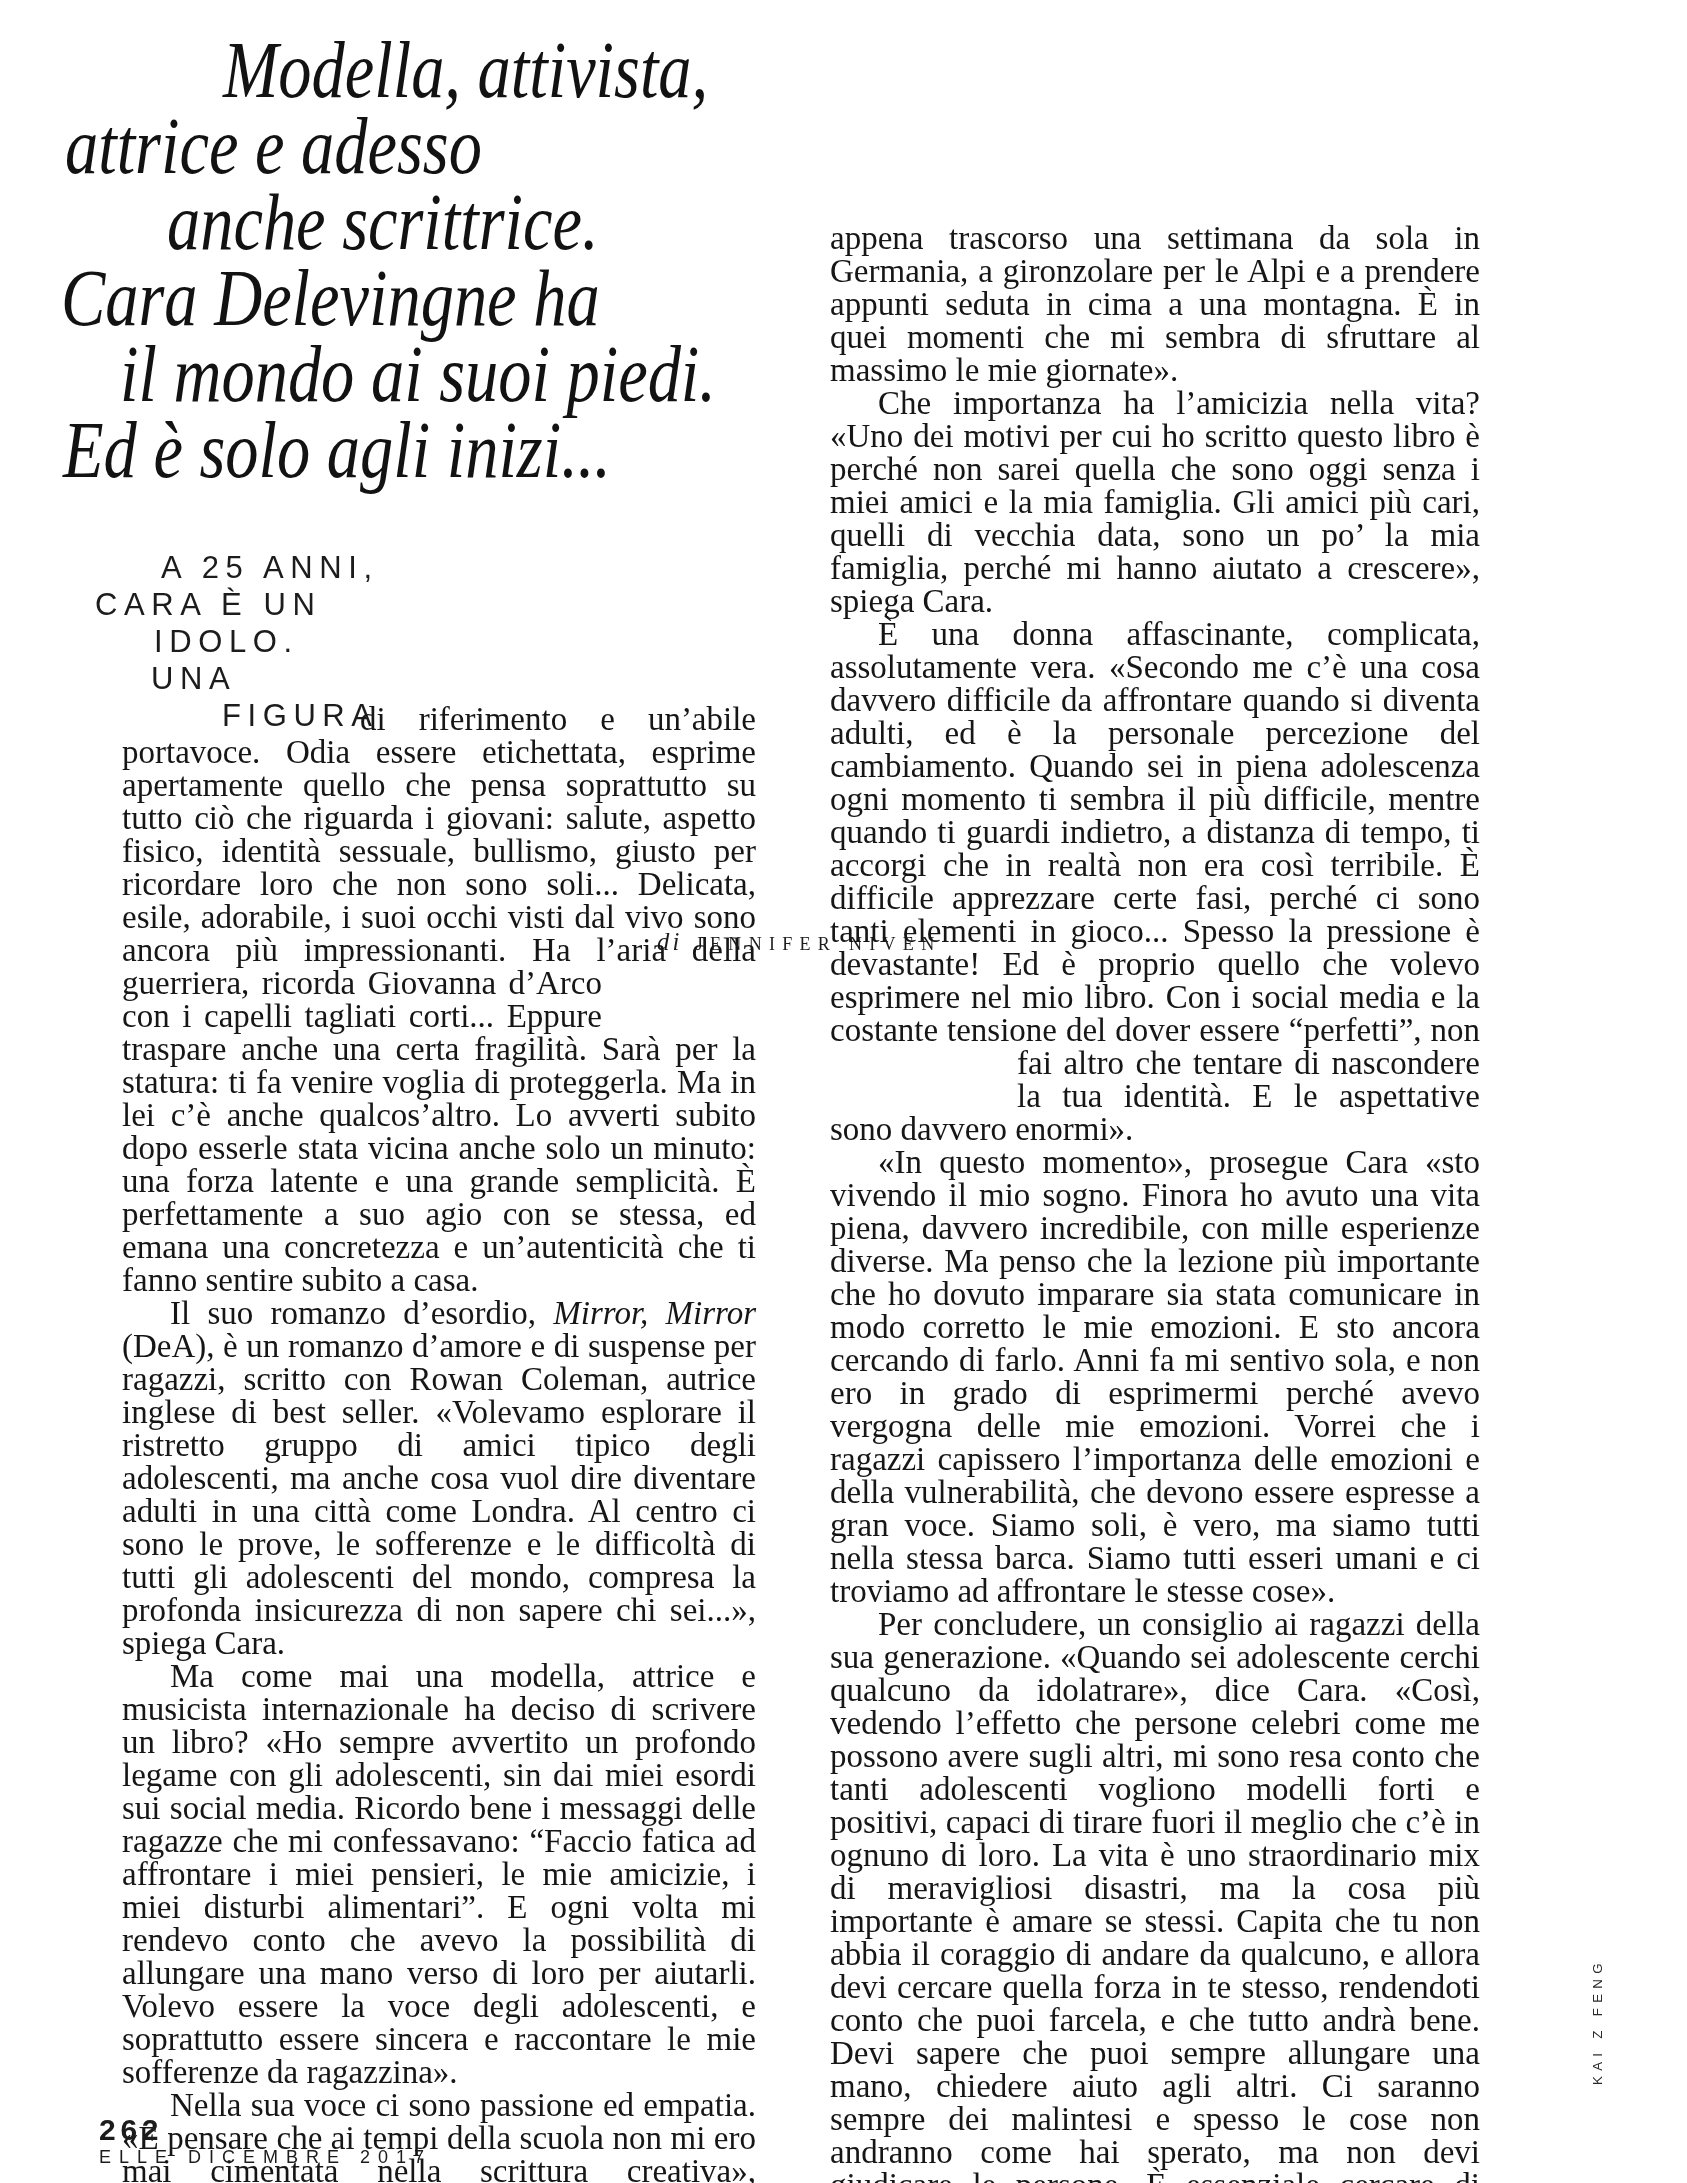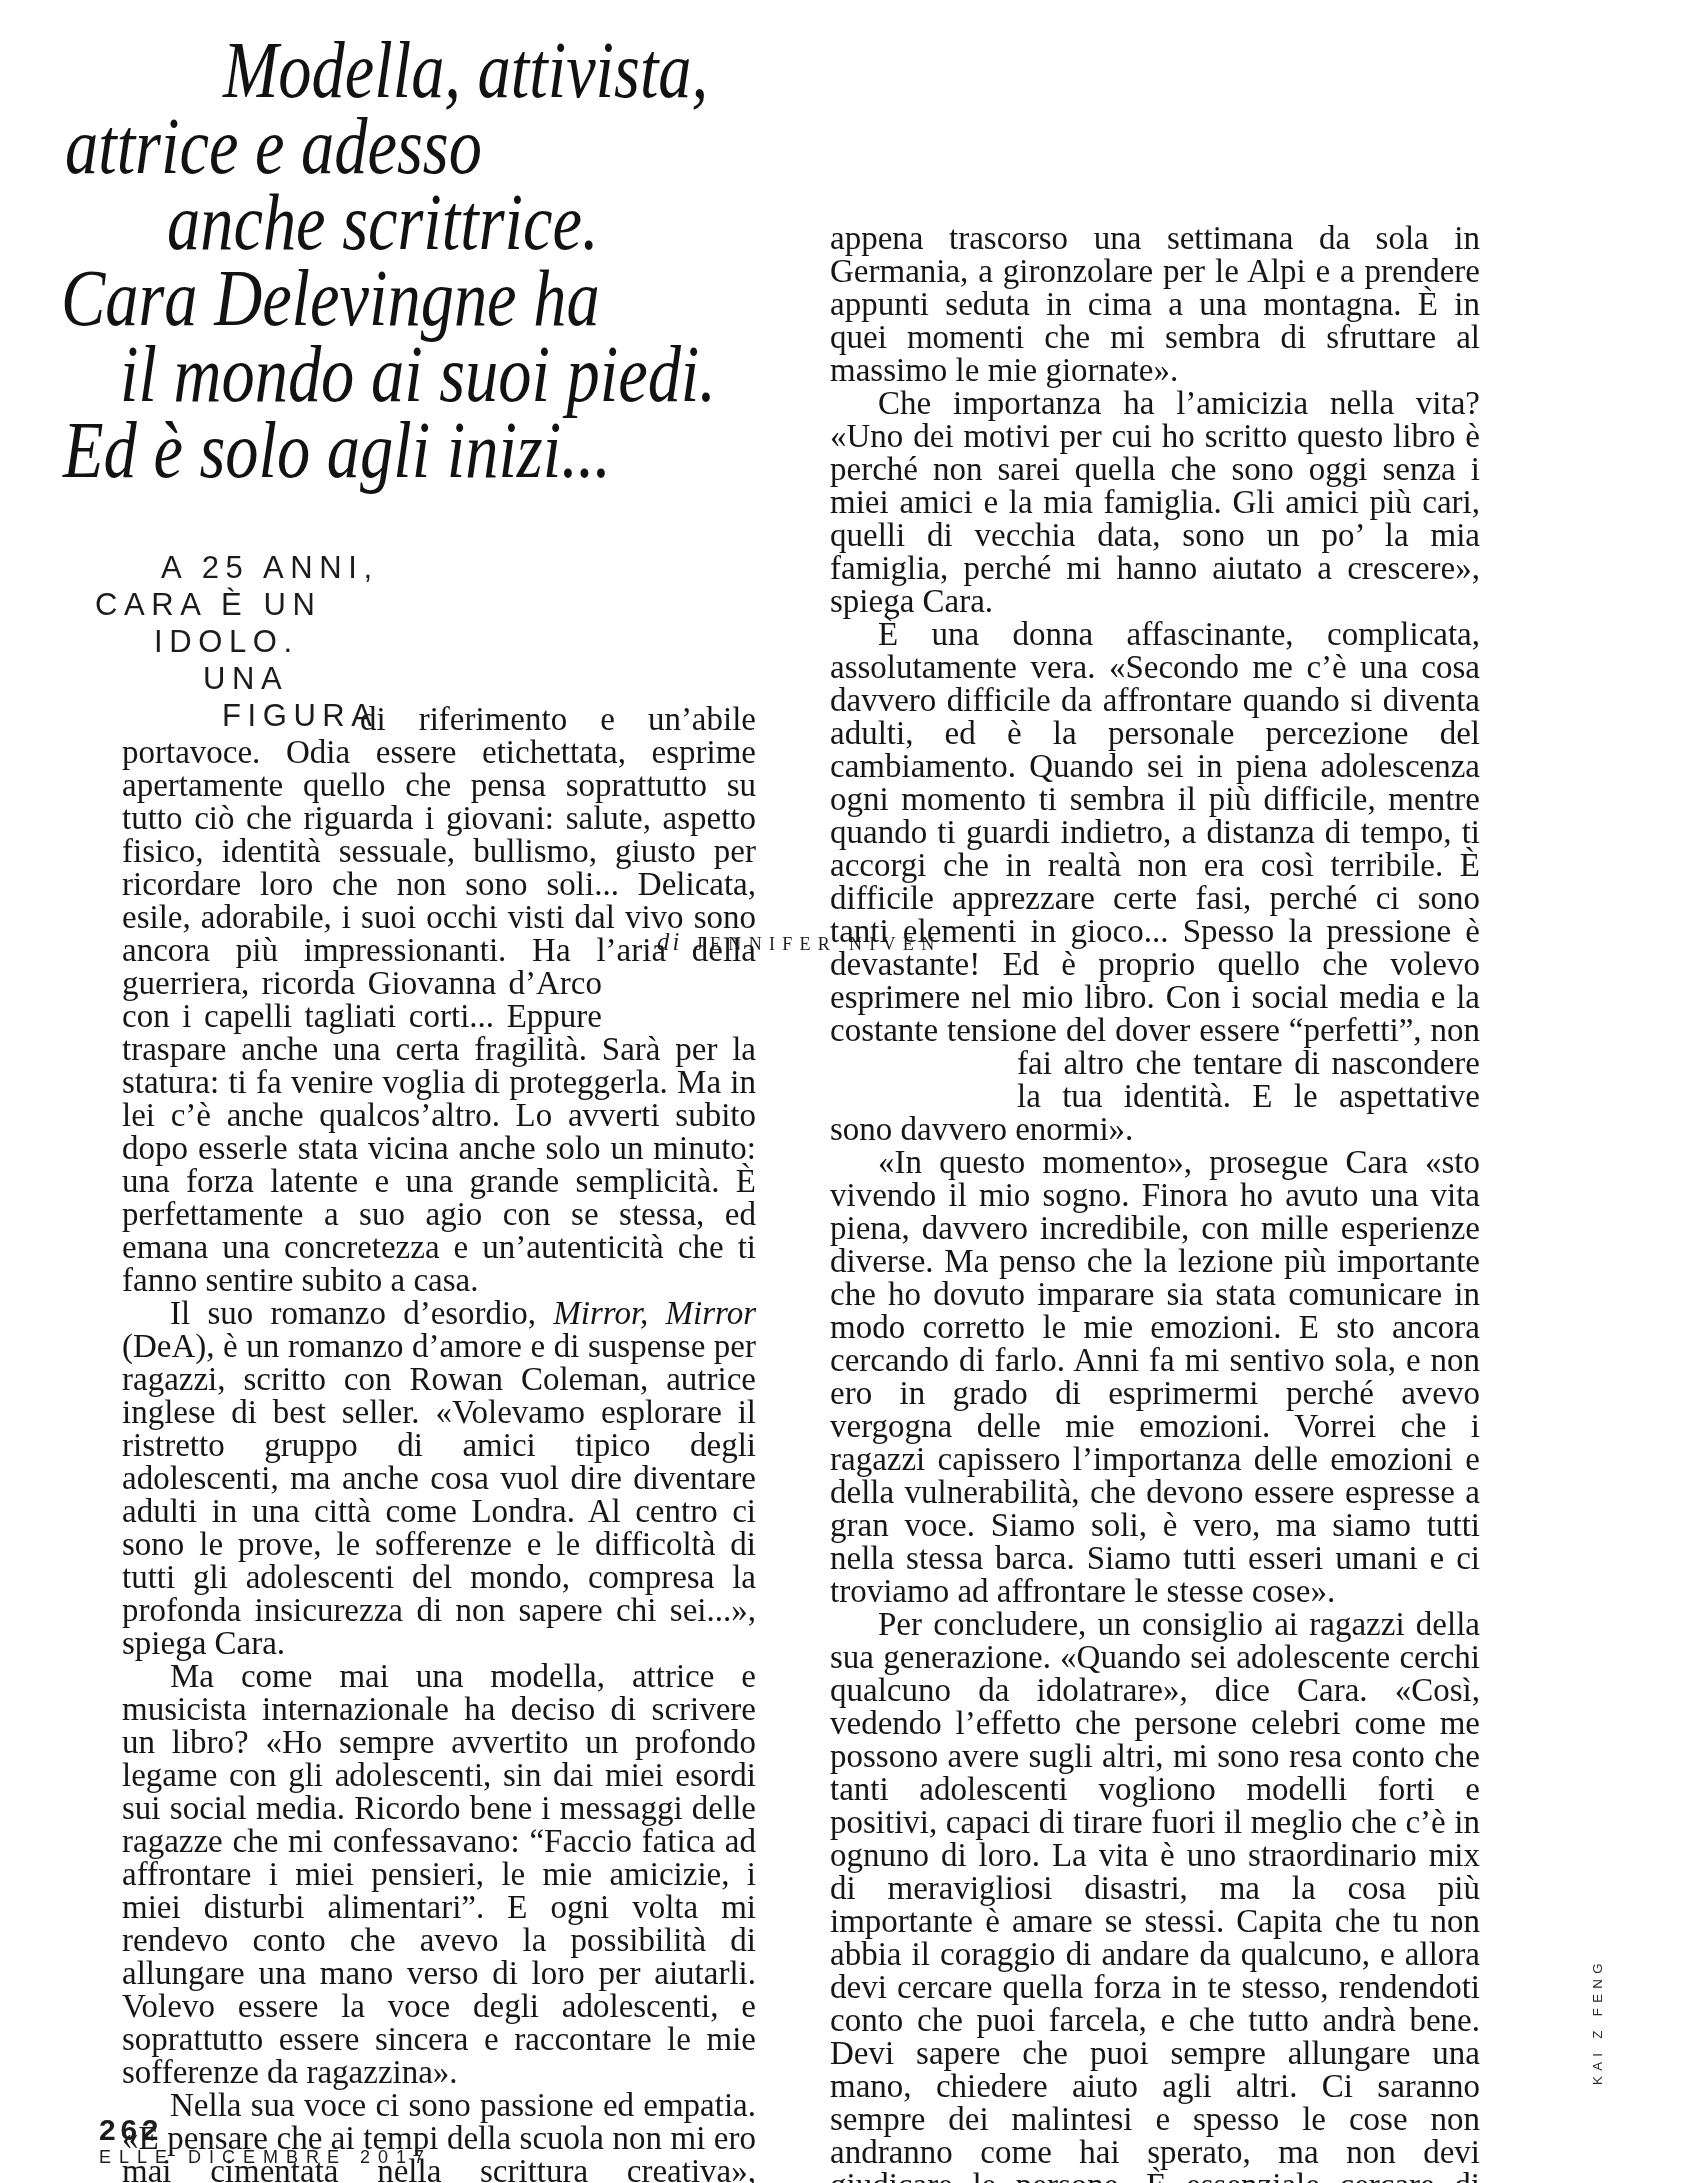--- a/index.html
+++ b/index.html
@@ -50,21 +50,21 @@
     font-family: "Liberation Sans", sans-serif;
     font-size: 31px;
     line-height: 37px;
     letter-spacing: 6.6px;
     color: #1c1c1c;
     white-space: nowrap;
   }
   .in-0 { margin-left: 66px; }
   .in-1 { margin-left: 0; }
   .in-2 { margin-left: 59px; }
-  .in-3 { margin-left: 108px; }
+  .in-3 { margin-left: 56px; }
   .in-4 { margin-left: 101px; text-align: right; }
 
   
   .col {
     position: absolute;
     font-family: "Liberation Serif", serif;
     font-size: 33px;
     line-height: 33px;
     text-align: justify;
     color: #161616;

